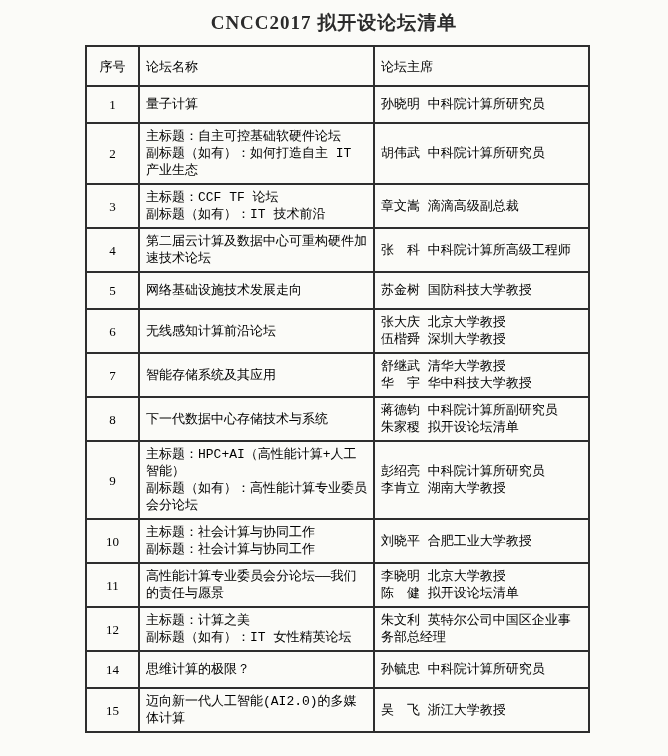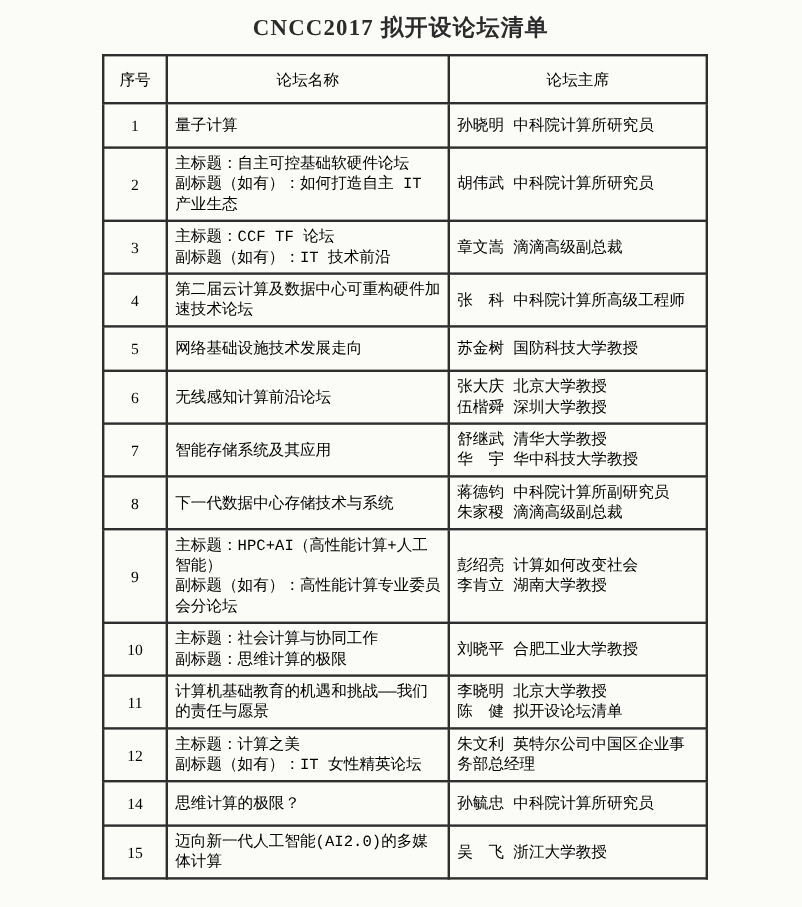--- a/index.html
+++ b/index.html
@@ -42,21 +42,21 @@
     font-size: 13px;
     line-height: 17px;
     vertical-align: middle;
     padding: 4px 6px;
     color: #000000;
     font-weight: normal;
   }
   col.col-no    { width: 53px; }
   col.col-forum { width: 235px; }
   col.col-chair { width: 215px; }
-  th { text-align: center; height: 30px; }
+  th { text-align: left; height: 30px; }
   th.cell-no { text-align: center; }
   td { height: 27px; }
   td.cell-no { text-align: center; }
   td.cell-forum { padding-left: 10px; padding-right: 8px; }
   td.cell-chair { padding-left: 9px;  padding-right: 6px; }
   .line { display: block; font-family: Liberation Mono, monospace; }
 </style>
 </head>
 <body>
 
@@ -143,48 +143,48 @@
             <span class="line">华　宇 华中科技大学教授</span>
           </td>
         </tr>
         <tr>
           <td class="cell-no">8</td>
           <td class="cell-forum">
             <span class="line">下一代数据中心存储技术与系统</span>
           </td>
           <td class="cell-chair">
             <span class="line">蒋德钧 中科院计算所副研究员</span>
-            <span class="line">朱家稷 滴滴高级副总裁</span>
+            <span class="line">朱家稷 拟开设论坛清单</span>
           </td>
         </tr>
         <tr>
           <td class="cell-no">9</td>
           <td class="cell-forum">
             <span class="line">主标题：HPC+AI（高性能计算+人工智能）</span>
             <span class="line">副标题（如有）：高性能计算专业委员会分论坛</span>
           </td>
           <td class="cell-chair">
-            <span class="line">彭绍亮 计算如何改变社会</span>
+            <span class="line">彭绍亮 中科院计算所研究员</span>
             <span class="line">李肯立 湖南大学教授</span>
           </td>
         </tr>
         <tr>
           <td class="cell-no">10</td>
           <td class="cell-forum">
             <span class="line">主标题：社会计算与协同工作</span>
-            <span class="line">副标题：思维计算的极限</span>
+            <span class="line">副标题：社会计算与协同工作</span>
           </td>
           <td class="cell-chair">
             <span class="line">刘晓平 合肥工业大学教授</span>
           </td>
         </tr>
         <tr>
           <td class="cell-no">11</td>
           <td class="cell-forum">
-            <span class="line">计算机基础教育的机遇和挑战——我们的责任与愿景</span>
+            <span class="line">高性能计算专业委员会分论坛——我们的责任与愿景</span>
           </td>
           <td class="cell-chair">
             <span class="line">李晓明 北京大学教授</span>
             <span class="line">陈　健 拟开设论坛清单</span>
           </td>
         </tr>
         <tr>
           <td class="cell-no">12</td>
           <td class="cell-forum">
             <span class="line">主标题：计算之美</span>

